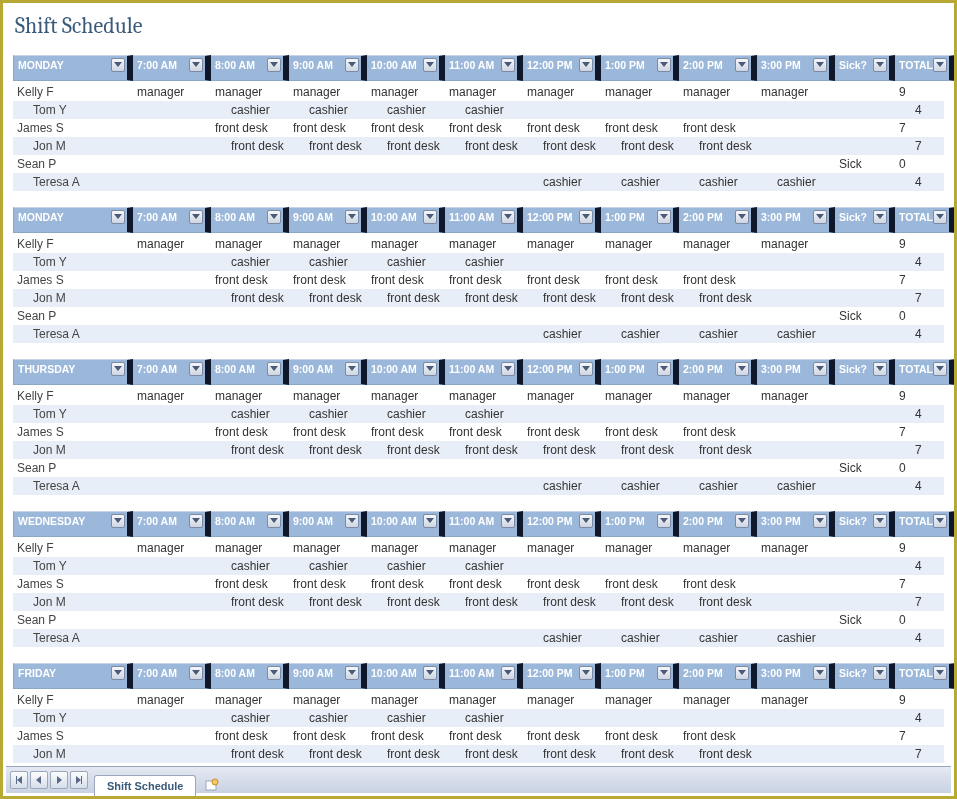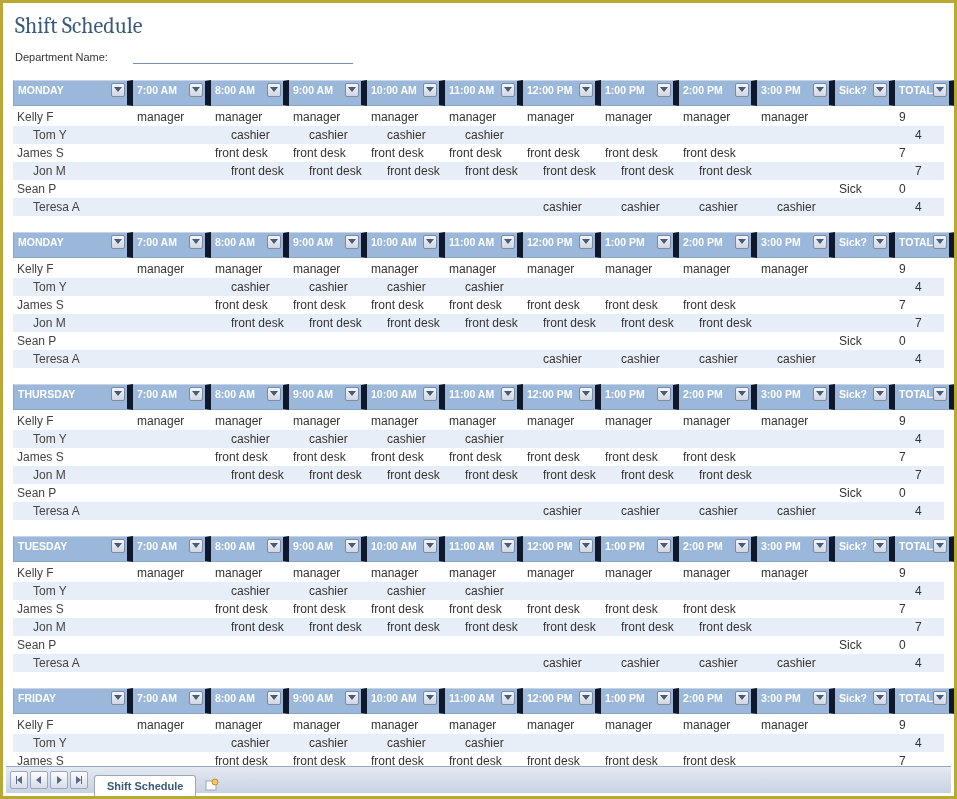--- a/index.html
+++ b/index.html
@@ -30,24 +30,20 @@
   .tab{margin-left:4px;height:20px;padding:0 12px;background:#fff;border:1px solid #9aa7bd;border-bottom:none;border-radius:3px 3px 0 0;display:flex;align-items:center;font-weight:bold;color:#3a5a7a;font-size:11px;position:relative;top:5px;}
   .tab-icon{width:16px;height:16px;margin-left:6px;display:flex;align-items:center;justify-content:center;position:relative;top:5px;}
 </style>
 </head>
 <body>
 
 <div class="window">
   <div class="content">
     <div class="title">Shift Schedule</div>
     <div class="meta">
-      <div class="meta-row">
-        <div class="meta-label">Department Name:</div>
-        <div class="dept-line"></div>
-      </div>
     </div>
     <div id="days">
         <div class="day">
           <div class="hdr">
             <div class="hdr-cell"><span>MONDAY</span><span class="dd">
                 <svg width="8" height="6">
                   <path d="M0 0 L8 0 L4 5 Z" fill="#4a5a78"></path>
                 </svg>
               </span></div>
             <div class="hdr-cell"><span>7:00 AM</span><span class="dd">
@@ -482,21 +478,21 @@
             <div class="cell">cashier</div>
             <div class="cell">cashier</div>
             <div class="cell">cashier</div>
             <div class="cell">cashier</div>
             <div class="cell sick"></div>
             <div class="cell total">4</div>
           </div>
         </div>
         <div class="day">
           <div class="hdr">
-            <div class="hdr-cell"><span>TUESDAY</span><span class="dd">
+            <div class="hdr-cell"><span>WEDNESDAY</span><span class="dd">
                 <svg width="8" height="6">
                   <path d="M0 0 L8 0 L4 5 Z" fill="#4a5a78"></path>
                 </svg>
               </span></div>
             <div class="hdr-cell"><span>7:00 AM</span><span class="dd">
                 <svg width="8" height="6">
                   <path d="M0 0 L8 0 L4 5 Z" fill="#4a5a78"></path>
                 </svg>
               </span></div>
             <div class="hdr-cell"><span>8:00 AM</span><span class="dd">

